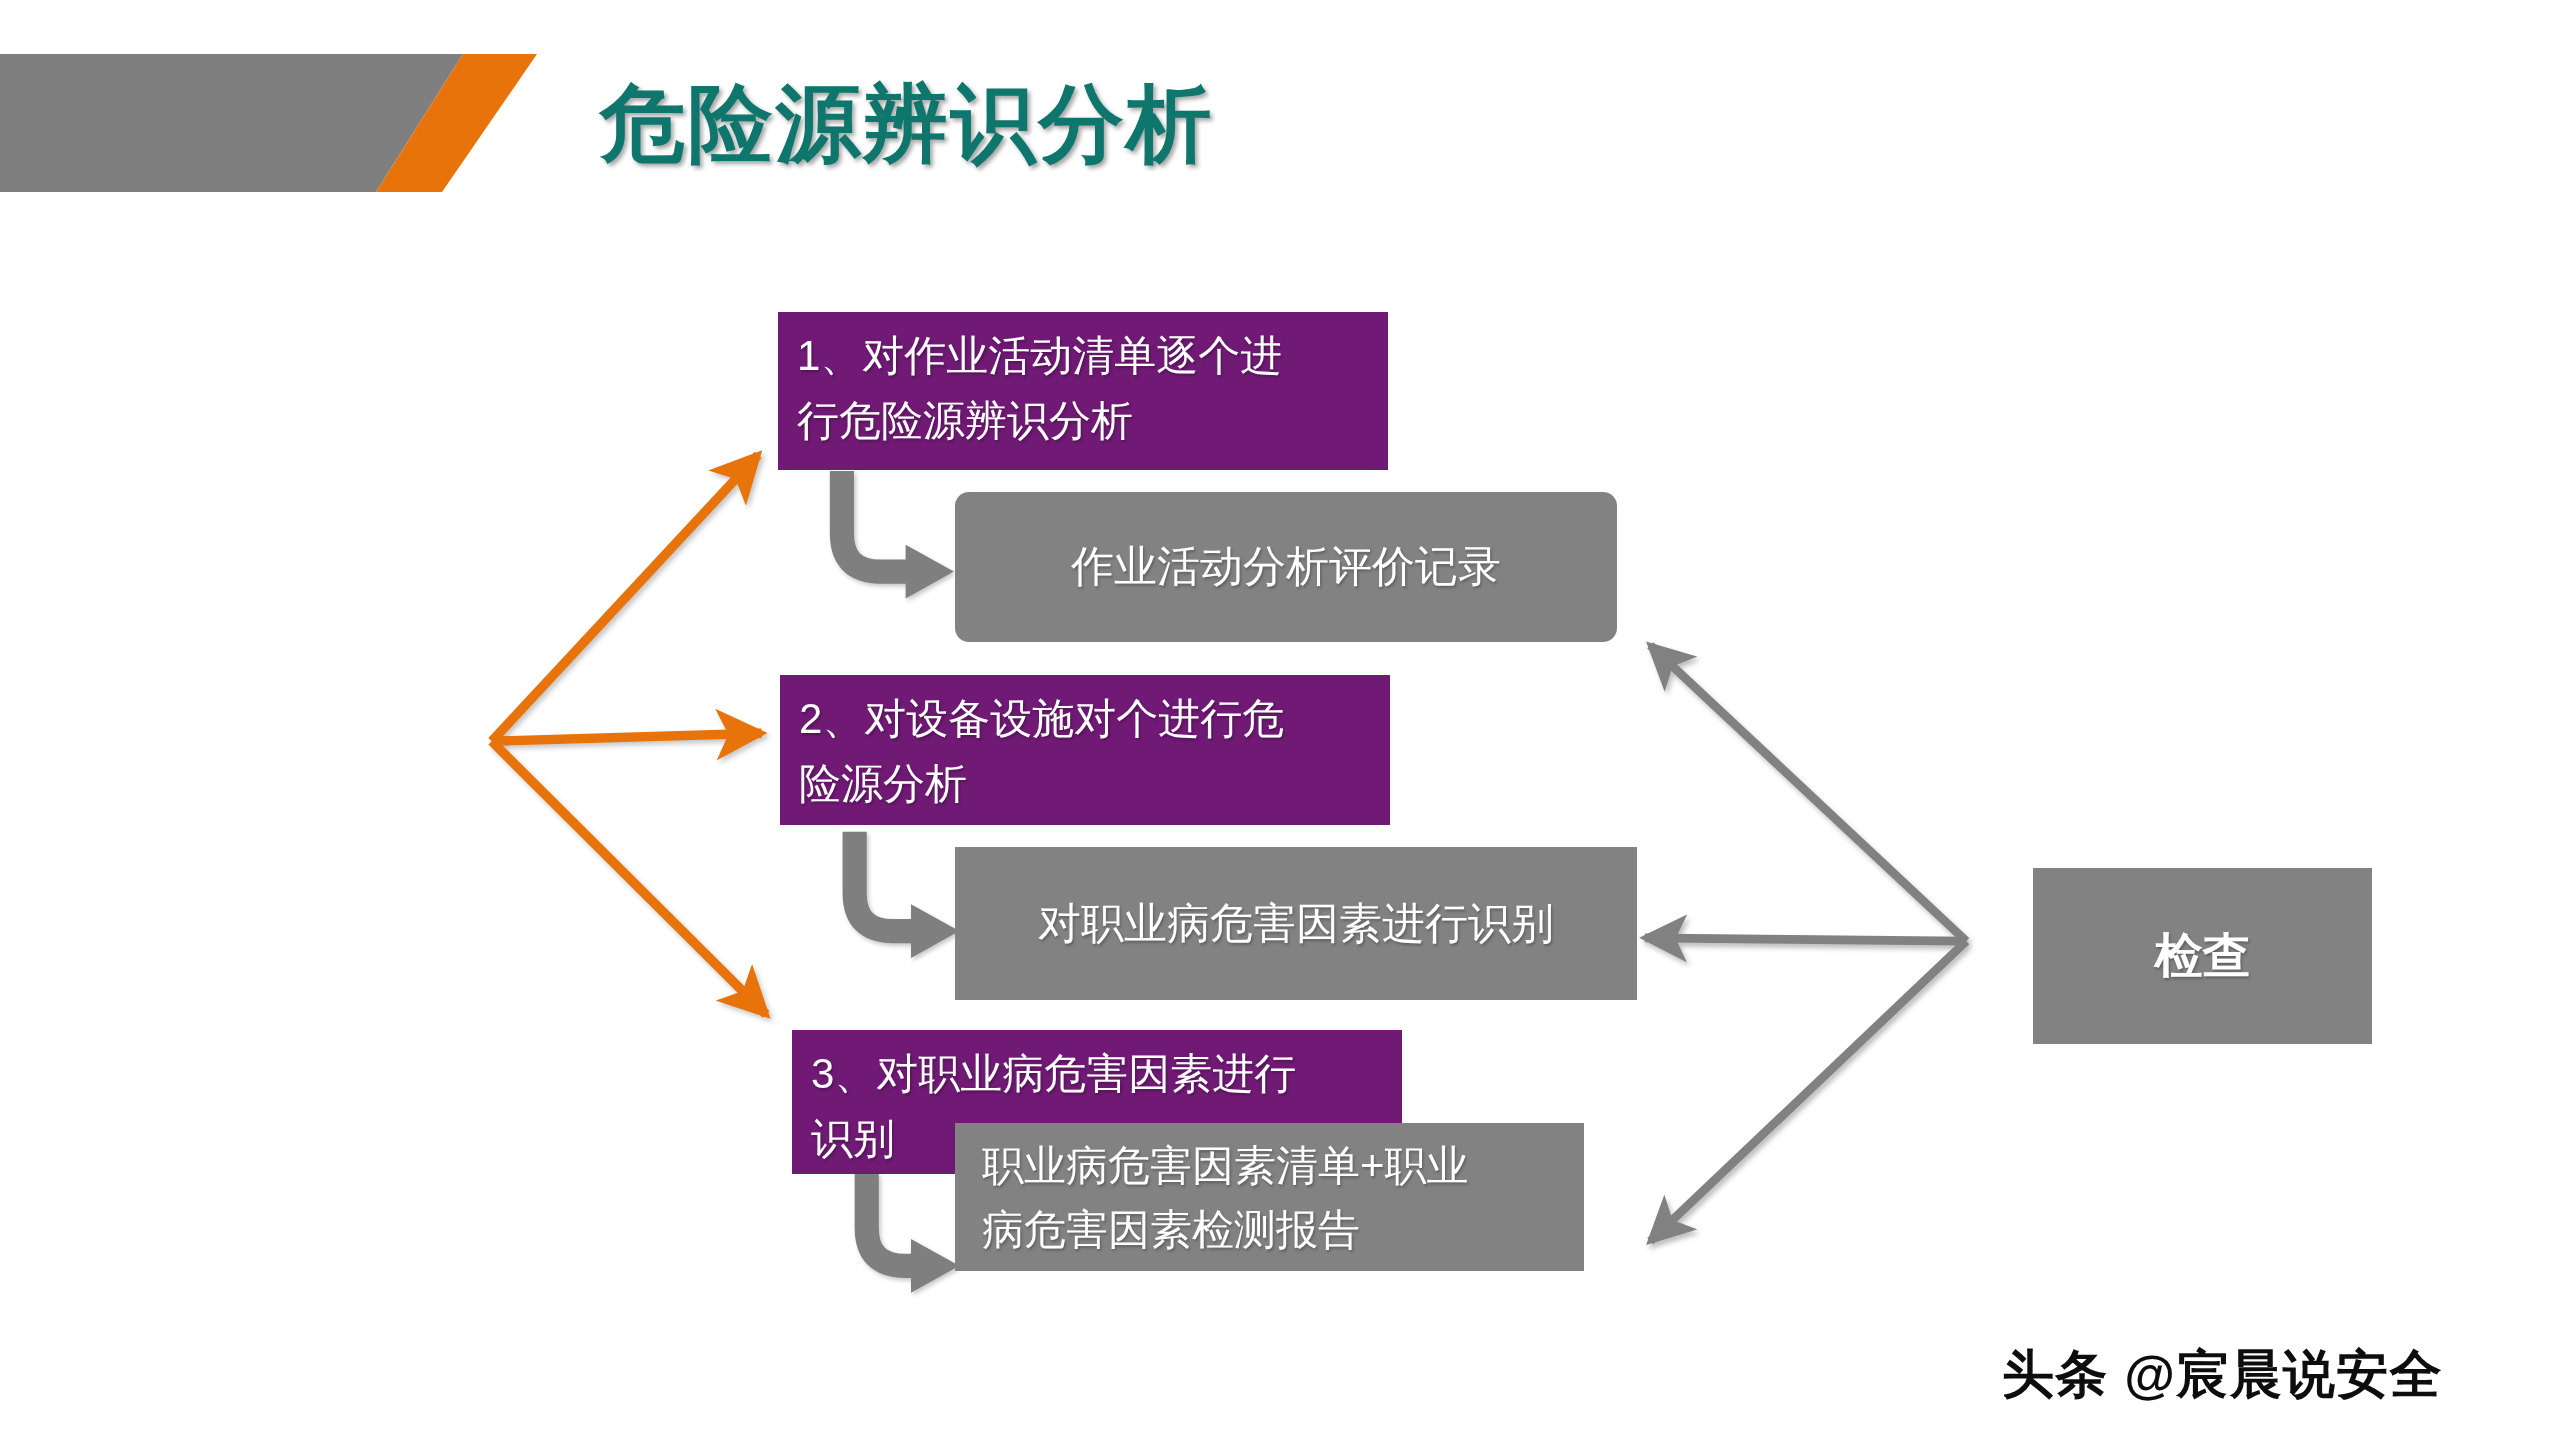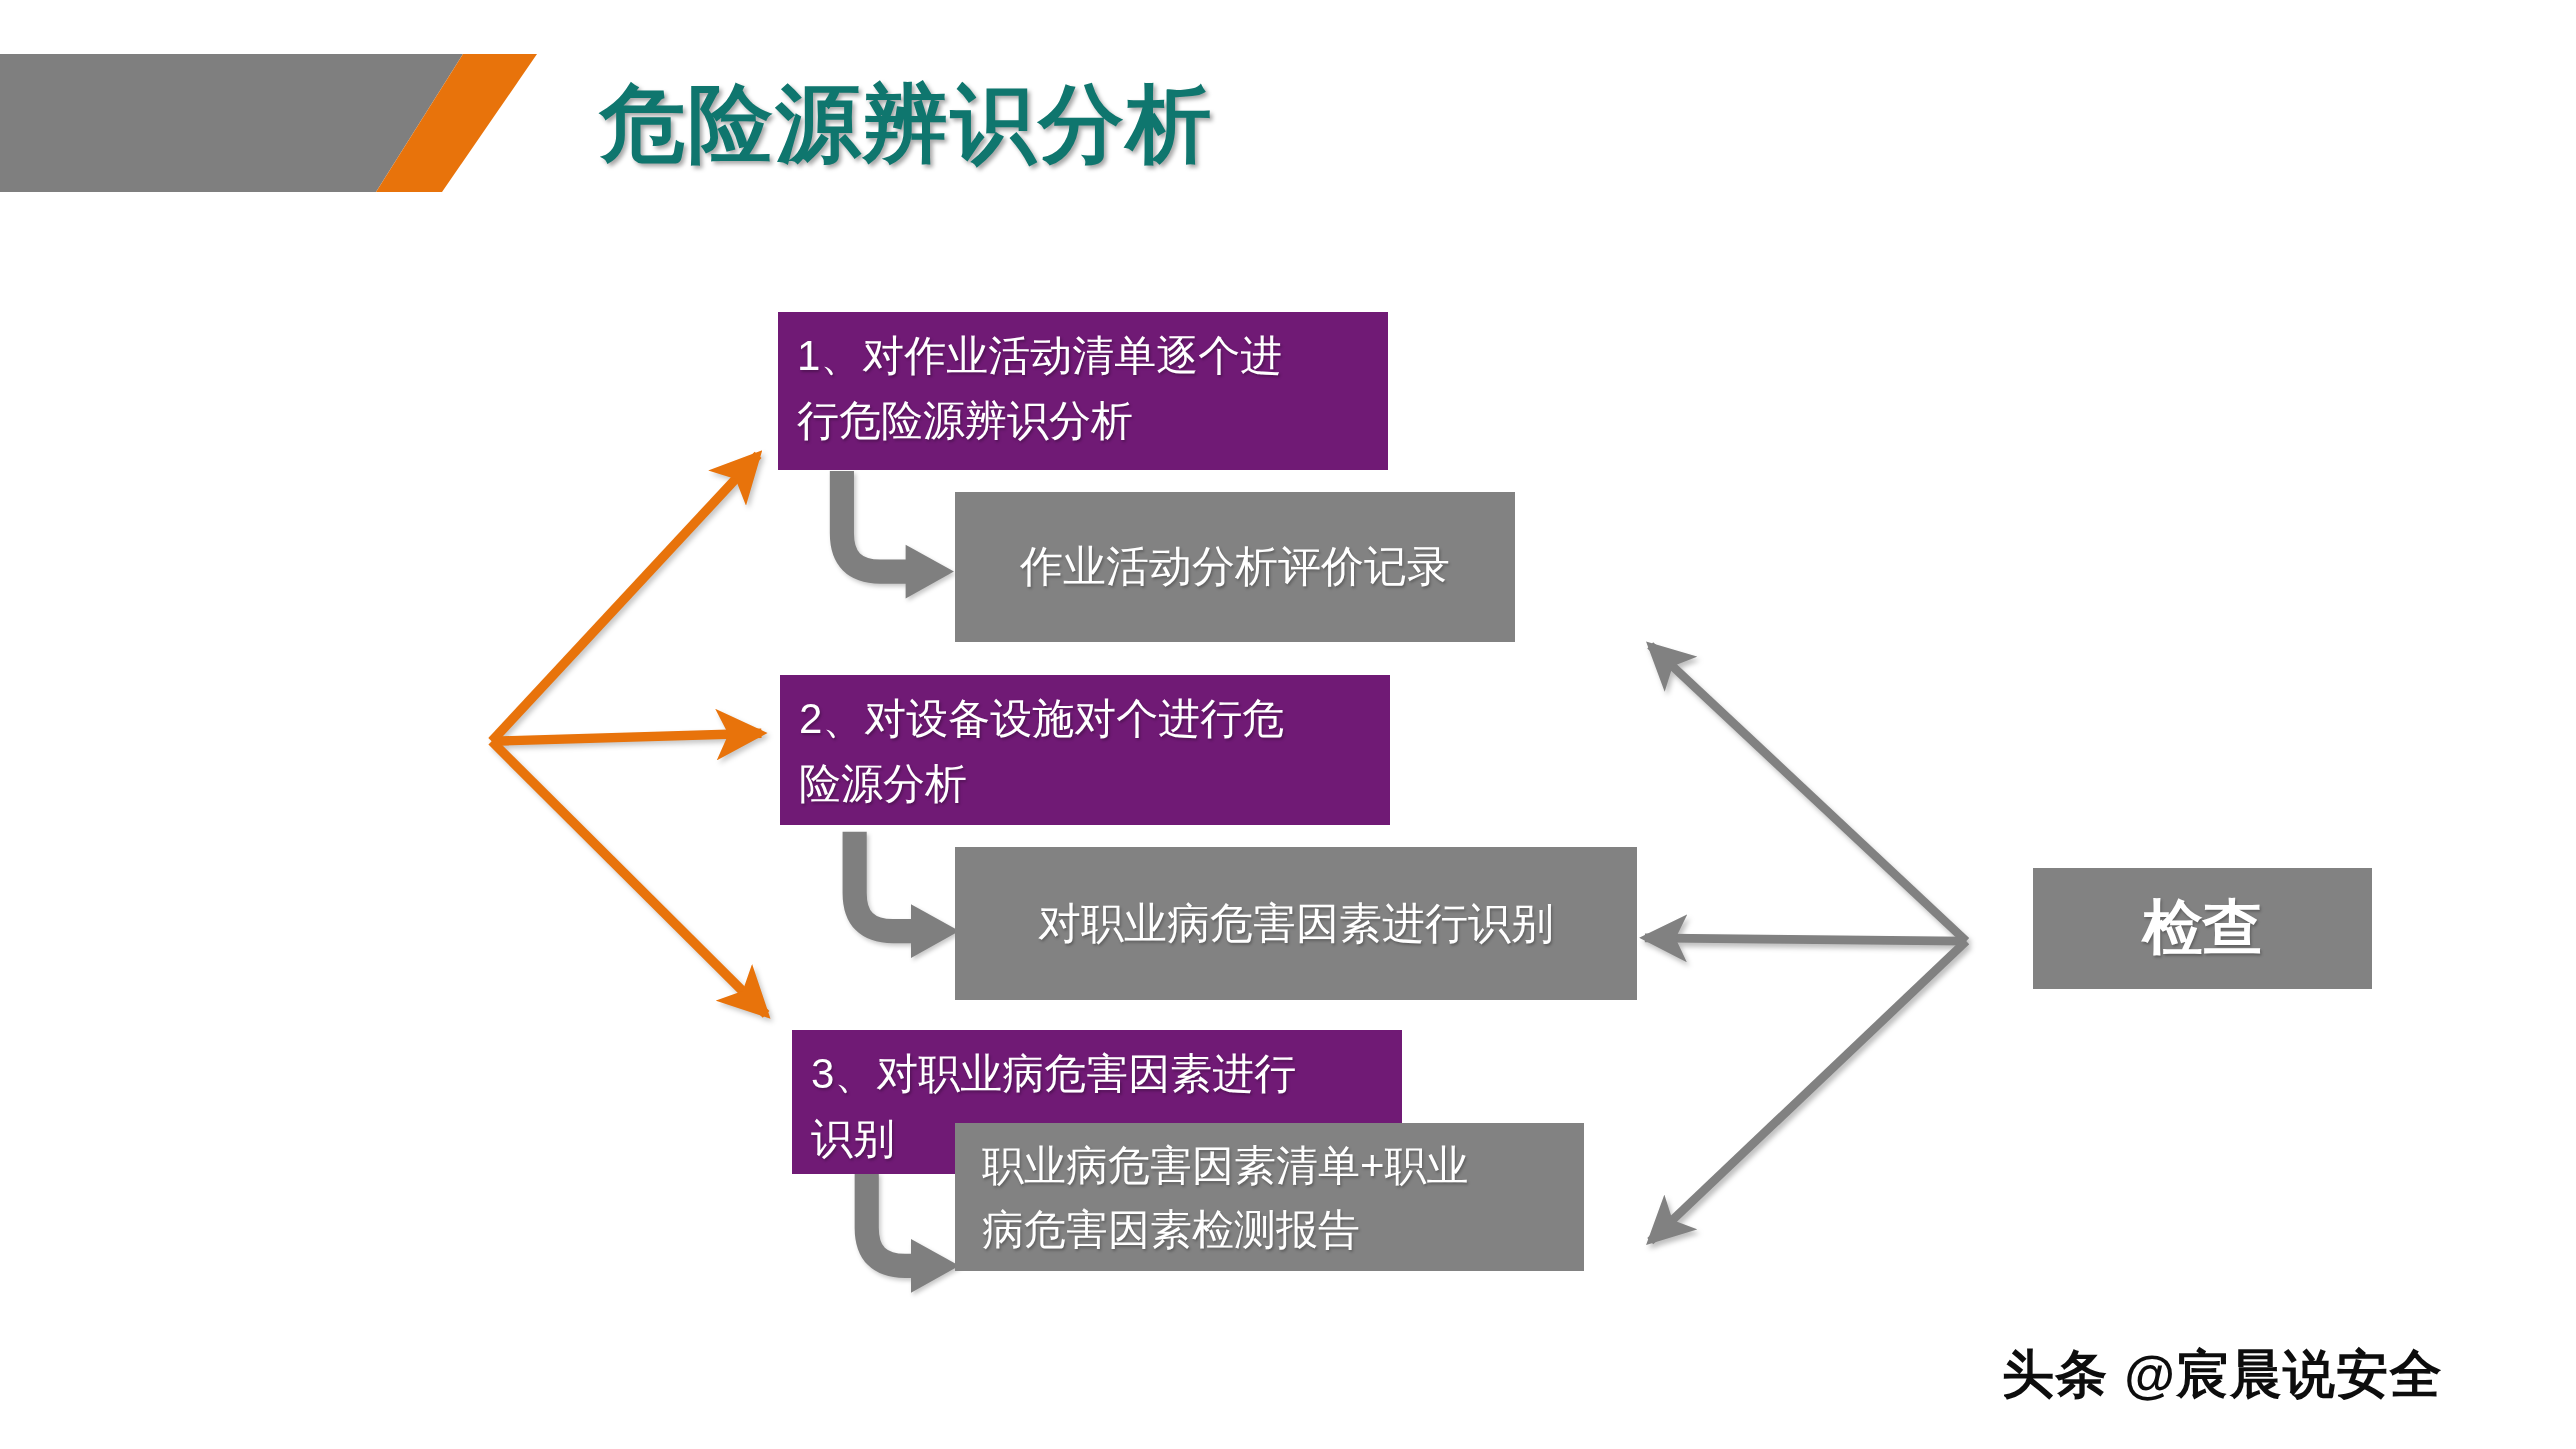--- a/index.html
+++ b/index.html
@@ -38,39 +38,39 @@
   .box .txt { text-shadow: 1.3px 2px 2.7px rgba(0,0,0,0.28); }
   .orange { background: #701a75; }
   .gray   { background: #828282; }
 
   .req {
     left: 158px; top: 667px; width: 292px; height: 162px;
     display: flex; align-items: center; justify-content: center;
     font-size: 47px; font-weight: bold;
   }
   .chk {
-    left: 2033px; top: 868px; width: 339px; height: 121px;
+    left: 2033px; top: 868px; width: 339px; height: 176px;
     display: flex; align-items: center; justify-content: center;
-    font-size: 60px; font-weight: bold;
+    font-size: 48px; font-weight: bold;
   }
 
   .step {
     width: 610px;
     font-size: 42px; line-height: 65px;
     padding: 10.7px 92px 6.7px 19px;
   }
   .step1 { left: 778px; top: 312px;  height: 158px; }
   .step2 { left: 780px; top: 675px; height: 150px; }
   .step3 { left: 792px; top: 1030px; height: 144px; }
 
   .rec-center {
     display: flex; align-items: center; justify-content: center;
     font-size: 43px;
   }
-  .rec1 { left: 955px; top: 492px;  width: 560px; height: 150px; }
+  .rec1 { left: 955px; top: 492px;  width: 662px; height: 150px; border-radius: 14px; }
   .rec2 { left: 955px; top: 847px; width: 682px; height: 153px; }
   .rec3 {
     left: 955px; top: 1123px; width: 629px; height: 148px;
     font-size: 42px; line-height: 64px;
     padding: 10.7px 101px 6.7px 27px; box-sizing: border-box;
   }
 
   
   .watermark {
     position: absolute; left: 2002px; top: 1340px;

